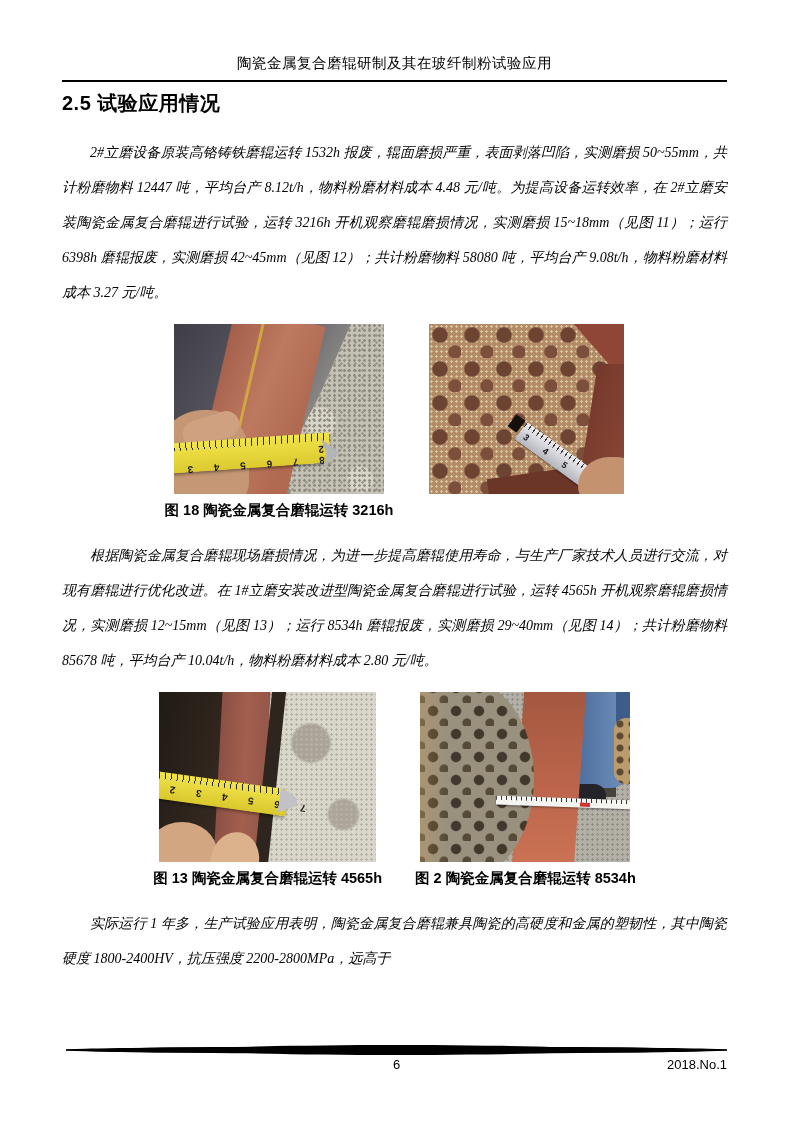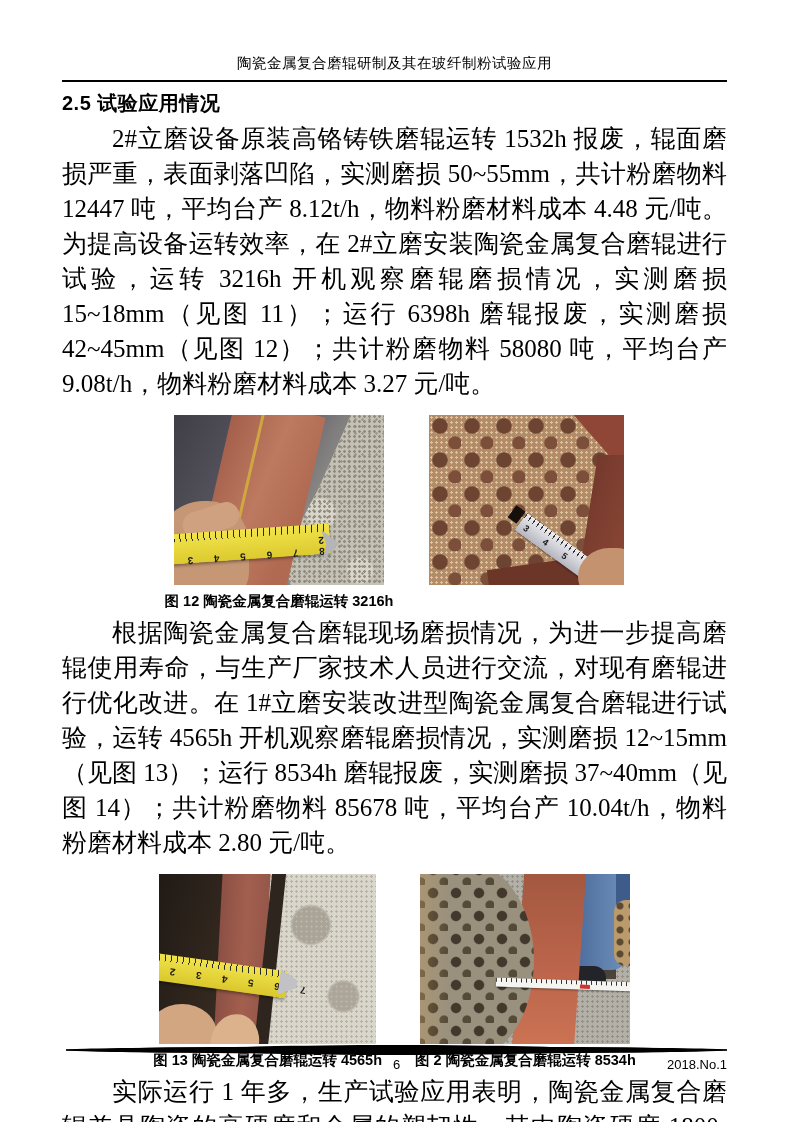--- a/index.html
+++ b/index.html
@@ -22,25 +22,26 @@
   }
   .head-rule{ border-top:2px solid #000; margin-top:7px; }
   .section-heading{
     margin-top:8px;
     font-family:"Liberation Sans","DejaVu Sans",sans-serif;
     font-weight:bold;
     font-size:20px;
     letter-spacing:.5px;
   }
   p.body-text{
-    margin-top:4px;
-    font-size:25px;
+    margin-top:18px;
+    font-size:14px;
     line-height:35px;
     text-align:justify;
     text-indent:2em;
+    font-style:italic;
   }
   .fig-row{
     margin-top:14px;
     display:flex;
     justify-content:center;
     align-items:flex-start;
   }
   .figure{ display:flex; flex-direction:column; align-items:center; }
   .gap1{ margin-right:36px; }
   .gap2{ margin-right:33px; }
@@ -204,37 +205,37 @@
         <div class="photo photo-11">
           <div class="p11-metal"></div>
           <div class="p11-band"></div>
           <div class="p11-hand"></div>
           <div class="p11-finger"></div>
           <div class="p11-tape">
             <span class="tape-numbers">8 7 6 5 4 3 2</span>
           </div>
           <div class="p11-clip"></div>
         </div>
-        <div class="caption">图 12 陶瓷金属复合磨辊运转 3216h</div>
+        <div class="caption">图 18 陶瓷金属复合磨辊运转 3216h</div>
       </div>
       <div class="figure">
         <div class="photo photo-12">
           <div class="p12-plate-tr"></div>
           <div class="p12-plate-r"></div>
           <div class="p12-bottom"></div>
           <div class="p12-notch"></div>
           <div class="p12-tape">
             <span class="tape-numbers">3 4 5 6 7</span>
           </div>
           <div class="p12-finger"></div>
         </div>
       </div>
     </div>
 
-    <p class="body-text">根据陶瓷金属复合磨辊现场磨损情况，为进一步提高磨辊使用寿命，与生产厂家技术人员进行交流，对现有磨辊进行优化改进。在 1#立磨安装改进型陶瓷金属复合磨辊进行试验，运转 4565h 开机观察磨辊磨损情况，实测磨损 12~15mm（见图 13）；运行 8534h 磨辊报废，实测磨损 37~40mm（见图 14）；共计粉磨物料 85678 吨，平均台产 10.04t/h，物料粉磨材料成本 2.80 元/吨。</p>
+    <p class="body-text">根据陶瓷金属复合磨辊现场磨损情况，为进一步提高磨辊使用寿命，与生产厂家技术人员进行交流，对现有磨辊进行优化改进。在 1#立磨安装改进型陶瓷金属复合磨辊进行试验，运转 4565h 开机观察磨辊磨损情况，实测磨损 12~15mm（见图 13）；运行 8534h 磨辊报废，实测磨损 29~40mm（见图 14）；共计粉磨物料 85678 吨，平均台产 10.04t/h，物料粉磨材料成本 2.80 元/吨。</p>
 
     <div class="fig-row">
       <div class="figure gap2">
         <div class="photo photo-13">
           <div class="p13-dark"></div>
           <div class="p13-band"></div>
           <div class="p13-gap"></div>
           <div class="p13-tape">
             <span class="tape-numbers">7 6 5 4 3 2</span>
           </div>

